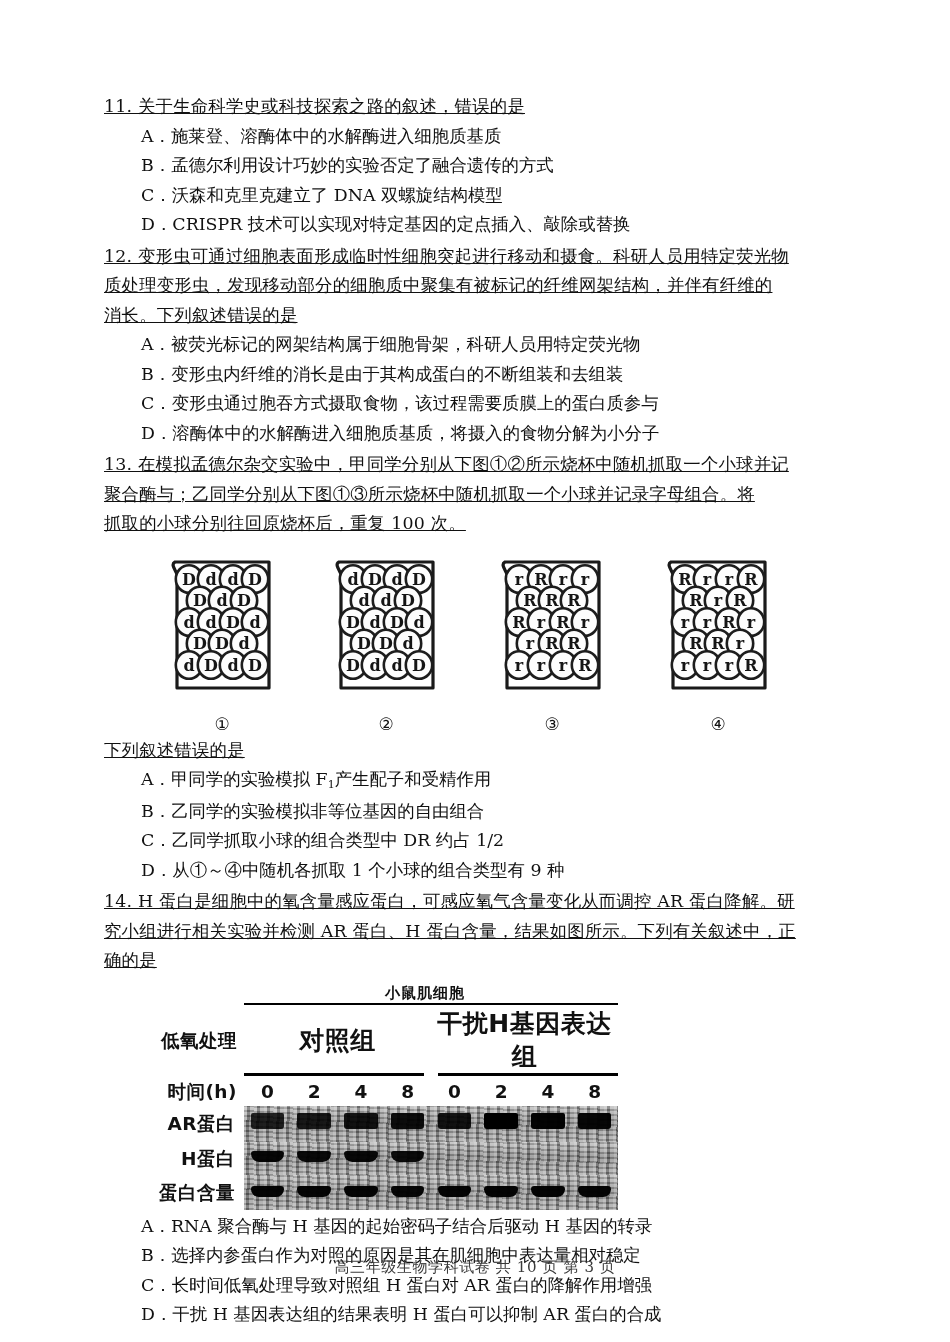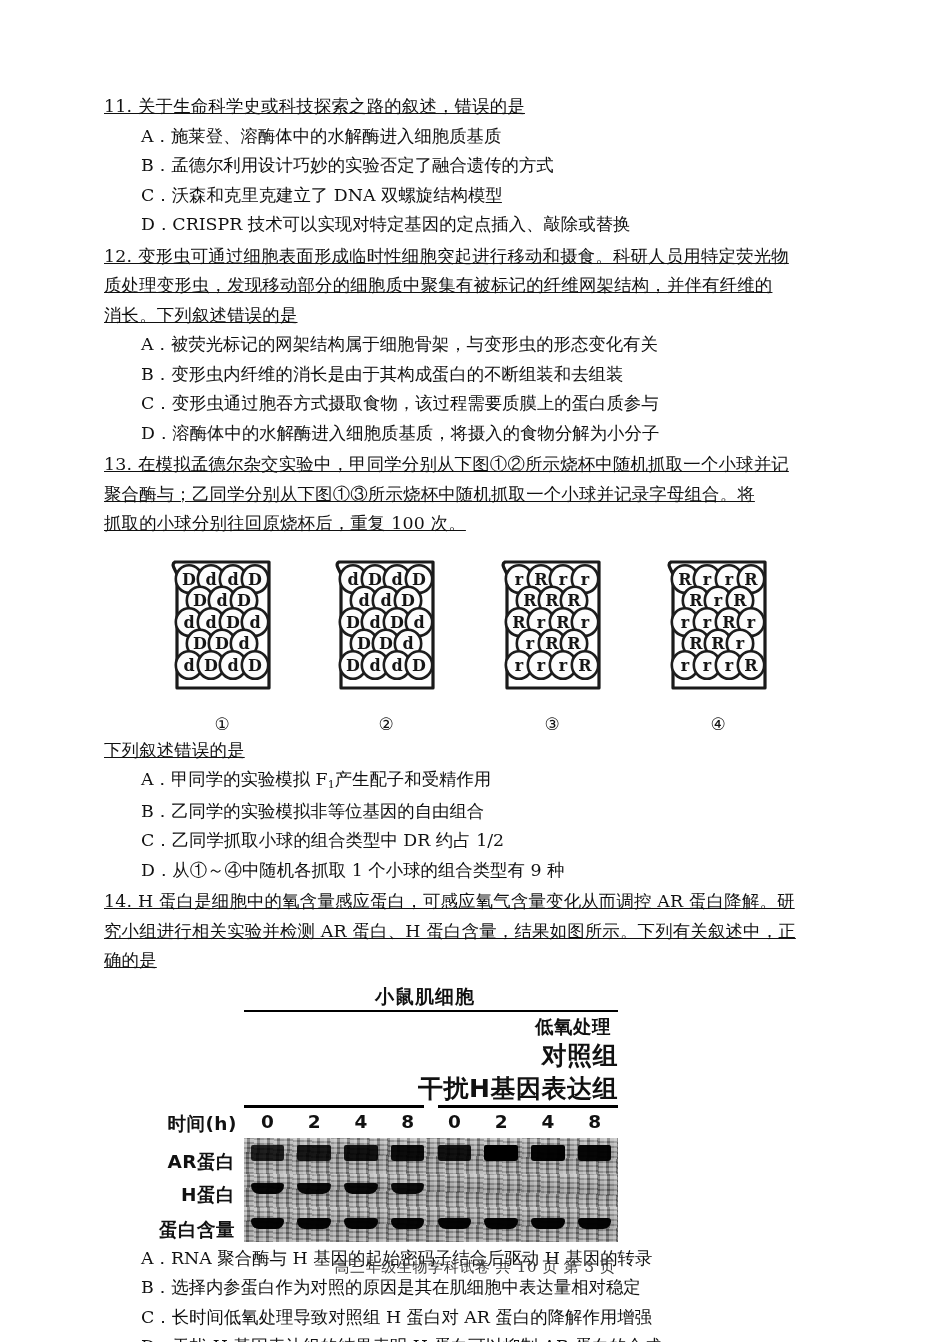--- a/index.html
+++ b/index.html
@@ -69,70 +69,70 @@
   
   .blotfig {
     position: relative;
     width: 478px;
     margin: 8px 0 2px 36px;
     font-family: "DejaVu Sans", "Liberation Sans", sans-serif;
   }
   .blot-title {
     text-align: center;
     font-weight: bold;
-    font-size: 19px;
+    font-size: 15px;
     letter-spacing: 1px;
     margin-left: 100px;
     width: 370px;
   }
   .rule {
     height: 2.5px;
     background: #000;
   }
   .grouprow {
     display: flex;
-    align-items: flex-end;
+    align-items: center;
     margin-top: 2px;
-    flex-direction: column;
   }
   .leftlabel {
     width: 104px;
     text-align: right;
     font-weight: bold;
     font-size: 18.5px;
     padding-right: 7px;
     box-sizing: border-box;
     letter-spacing: 0.5px;
     white-space: nowrap;
   }
   .groupcell {
     flex: 1;
     text-align: center;
     font-weight: bold;
     font-size: 25px;
     letter-spacing: 0.5px;
   }
   .timerow {
     display: flex;
+    align-items: center;
     margin-top: 3px;
   }
   .timecells {
     flex: 1;
     display: flex;
   }
   .timecells span {
     flex: 1;
     text-align: center;
     font-weight: bold;
     font-size: 18.5px;
   }
   .blot-rows { margin-top: 2px; }
   .blotrow {
     display: flex;
-    align-items: flex-end;
+    align-items: center;
   }
   .blotrow .leftlabel {
     font-weight: bold;
     font-size: 18.5px;
     padding-right: 9px;
   }
   .gel {
     flex: 1;
     position: relative;
     background: #8d8d8d;
@@ -179,21 +179,21 @@
       <div class="opt">A．施莱登、溶酶体中的水解酶进入细胞质基质</div>
       <div class="opt">B．孟德尔利用设计巧妙的实验否定了融合遗传的方式</div>
       <div class="opt">C．沃森和克里克建立了 DNA 双螺旋结构模型</div>
       <div class="opt">D．CRISPR 技术可以实现对特定基因的定点插入、敲除或替换</div>
     </div>
 
     <div class="qblock">
       <div class="qline qstem">12. 变形虫可通过细胞表面形成临时性细胞突起进行移动和摄食。科研人员用特定荧光物</div>
       <div class="qline qstem">质处理变形虫，发现移动部分的细胞质中聚集有被标记的纤维网架结构，并伴有纤维的</div>
       <div class="qline qstem">消长。下列叙述错误的是</div>
-      <div class="opt">A．被荧光标记的网架结构属于细胞骨架，与变形虫的形态变化有关</div>
+      <div class="opt">A．被荧光标记的网架结构属于细胞骨架，科研人员用特定荧光物</div>
       <div class="opt">B．变形虫内纤维的消长是由于其构成蛋白的不断组装和去组装</div>
       <div class="opt">C．变形虫通过胞吞方式摄取食物，该过程需要质膜上的蛋白质参与</div>
       <div class="opt">D．溶酶体中的水解酶进入细胞质基质，将摄入的食物分解为小分子</div>
     </div>
 
     <div class="qblock">
       <div class="qline qstem">13. 在模拟孟德尔杂交实验中，甲同学分别从下图①②所示烧杯中随机抓取一个小球并记</div>
       <div class="qline qstem">聚合酶与；乙同学分别从下图①③所示烧杯中随机抓取一个小球并记录字母组合。将</div>
       <div class="qline qstem">抓取的小球分别往回原烧杯后，重复 100 次。</div>
 

